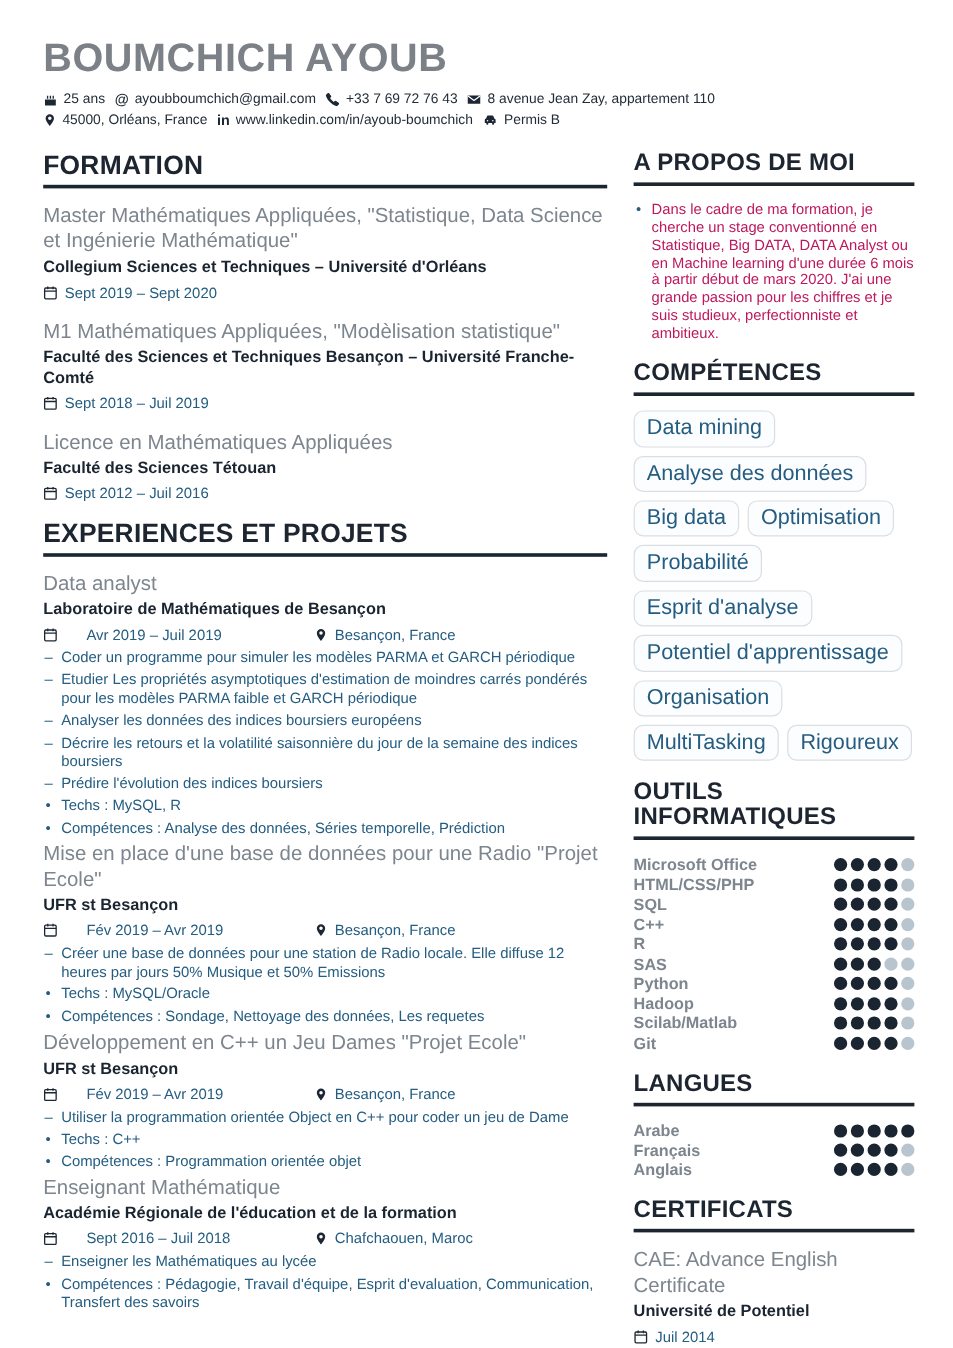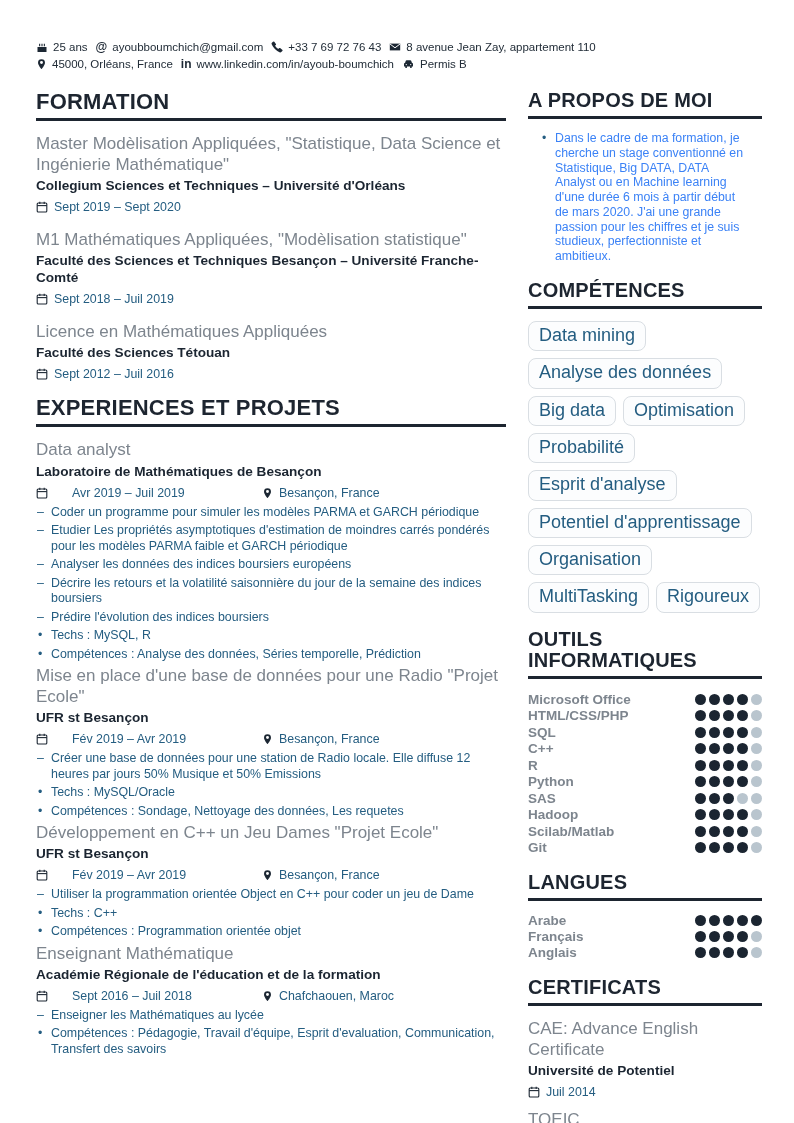--- a/index.html
+++ b/index.html
@@ -36,21 +36,21 @@
   .m-item { display:inline-flex; align-items:center; gap:6px; }
   .m-date { width: 226px; flex: 0 0 226px; gap: 24px; }
   .edu-item { margin-bottom: 14px; }
   .exp-item { margin-bottom: 2px; }
   .exp-item + .exp-item { margin-top: 2px; }
   ul.blist { list-style:none; margin:4px 0 0; padding:0; font-size:12.4px; color:#245d81; }
   ul.blist li { position:relative; padding-left:15px; margin-bottom:3px; line-height:1.25; }
   li.dash::before { content:"–"; position:absolute; left:1px; }
   li.dotb::before { content:"•"; position:absolute; left:2px; }
   
-  .about-list { list-style:none; margin:12px; padding:0; font-size:12.3px; color:#3b82f6; }
+  .about-list { list-style:none; margin:0; padding:0; font-size:12.3px; color:#be185d; }
   .about-list li { position:relative; padding-left:15px; line-height:1.2; }
   .about-list li::before { content:"•"; position:absolute; left:2px; color:#245d81; }
   
   .badges { display:flex; flex-wrap:wrap; gap:7px; }
   .badge { font-size:18px; color:#245d81; border:1px solid #d9dee3; background:#fcfdfe;
     border-radius:8px; padding:2px 10px 3px; line-height:1.3; white-space:nowrap; }
   
   .rate-row { display:flex; justify-content:space-between; align-items:center; height:16.5px; }
   .rate-name { font-size:13.5px; font-weight:700; color:#7d858e; }
   .dots { display:flex; gap:3px; }
@@ -59,20 +59,21 @@
   .lang-row { height:16px; }
   
   .cert-item { margin-bottom: 9px; }
 </style>
 </head>
 <body>
 
 <div class="page">
 
   <div class="header">
+    <div class="name">BOUMCHICH AYOUB</div>
     <div class="contact">
       <div class="contact-row">
         <span class="citem">
           <span class="icon">
               <svg width="12" height="12" viewBox="0 0 12 12">
                 <path fill="currentColor" d="M1.5 6h9v5h-9zM3.1 2.8h1.1v2.4H3.1zM5.45 2.8h1.1v2.4h-1.1zM7.8 2.8h1.1v2.4H7.8z"></path>
               </svg>
             </span>
           <span>25 ans</span>
         </span>
@@ -126,21 +127,21 @@
   </div>
 
   <div class="main">
 
     <div class="col-left">
 
       <div class="lsec">
         <h2 class="sec-title">FORMATION</h2>
 
         <div class="edu-item">
-          <div class="degree">Master Modèlisation Appliquées, "Statistique, Data Science et Ingénierie Mathématique"</div>
+          <div class="degree">Master Mathématiques Appliquées, "Statistique, Data Science et Ingénierie Mathématique"</div>
           <div class="school">Collegium Sciences et Techniques – Université d'Orléans</div>
           <div class="meta">
             <span class="m-item">
               <span class="icon">
                   <svg width="12" height="12" viewBox="0 0 12 12">
                     <rect x="1.2" y="2" width="9.6" height="9" rx="1" fill="none" stroke="currentColor" stroke-width="1.1"></rect>
                     <path d="M1.2 4.6h9.6" stroke="currentColor" stroke-width="1.1"></path>
                     <path d="M3.8.8v2.2M8.2.8v2.2" stroke="currentColor" stroke-width="1.1" fill="none"></path>
                   </svg>
                 </span>
@@ -384,36 +385,36 @@
               <span class="rate-name">R</span>
               <span class="dots">
                 <span class="dot filled"></span>
                 <span class="dot filled"></span>
                 <span class="dot filled"></span>
                 <span class="dot filled"></span>
                 <span class="dot"></span>
               </span>
             </div>
           <div class="rate-row">
+              <span class="rate-name">SAS</span>
+              <span class="dots">
+                <span class="dot filled"></span>
+                <span class="dot filled"></span>
+                <span class="dot filled"></span>
+                <span class="dot"></span>
+                <span class="dot"></span>
+              </span>
+            </div>
+          <div class="rate-row">
               <span class="rate-name">Python</span>
               <span class="dots">
                 <span class="dot filled"></span>
                 <span class="dot filled"></span>
                 <span class="dot filled"></span>
                 <span class="dot filled"></span>
-                <span class="dot"></span>
-              </span>
-            </div>
-          <div class="rate-row">
-              <span class="rate-name">SAS</span>
-              <span class="dots">
-                <span class="dot filled"></span>
-                <span class="dot filled"></span>
-                <span class="dot filled"></span>
-                <span class="dot"></span>
                 <span class="dot"></span>
               </span>
             </div>
           <div class="rate-row">
               <span class="rate-name">Hadoop</span>
               <span class="dots">
                 <span class="dot filled"></span>
                 <span class="dot filled"></span>
                 <span class="dot filled"></span>
                 <span class="dot filled"></span>

